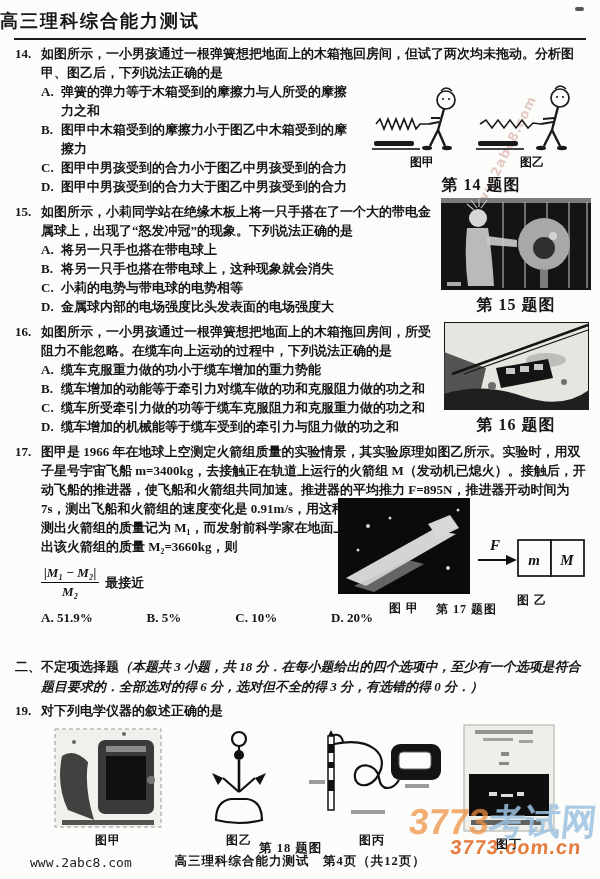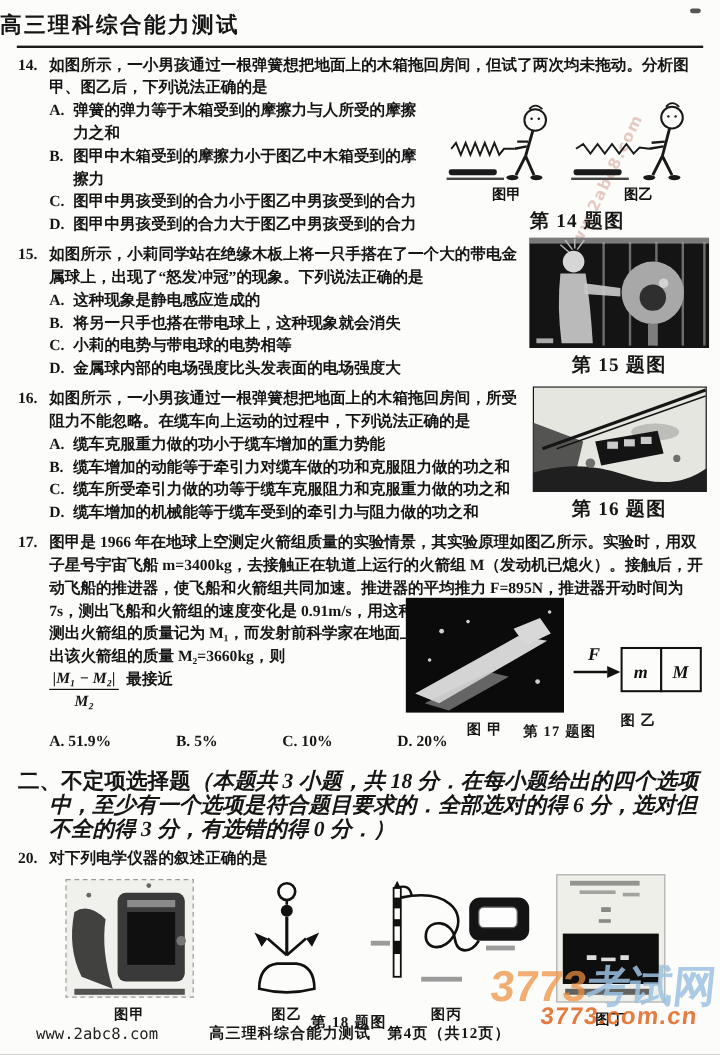--- a/index.html
+++ b/index.html
@@ -32,28 +32,28 @@
   .figlab { font-size:12px; text-align:center; letter-spacing:1px; }
   .fig14 { position:absolute; top:34px; right:-4px; width:218px; }
   .fig15 { position:absolute; top:-4px; right:-6px; width:152px; text-align:center; }
   .fig16 { position:absolute; top:0px;  right:-4px; width:148px; text-align:center; }
   .fig17 { position:absolute; top:56px; right:-4px; width:252px; height:122px; }
   .fig17 .photo-wrap { position:absolute; left:0; top:0; width:132px; text-align:center; }
   .fig17 .diag-wrap  { position:absolute; right:2px; top:26px; width:112px; text-align:center; }
   .fig17 .figcap17   { position:absolute; left:98px; top:102px; font-size:12px; letter-spacing:1px; }
 
   
-  .formula { display:flex; align-items:flex-start; height:52px; }
+  .formula { display:flex; align-items:center; height:52px; }
   .frac { display:inline-block; text-align:center; font-style:italic; line-height:17px; margin-right:6px; }
   .frac .fn { display:block; border-bottom:1.5px solid #111; padding:0 3px 1px 3px; }
   .frac .fd { display:block; }
   .opts17 { display:flex; width:340px; justify-content:space-between; padding-right:8px; }
 
   
-  .sec2 { margin:14px 15px 4px 15px; font-size:18px; line-height:20px; padding-left:26px; text-indent:-26px; }
+  .sec2 { margin:30px 15px 4px 15px; font-size:13px; line-height:20px; padding-left:26px; text-indent:-26px; }
   .sec2 .note { font-style:italic; }
 
   .q18 { margin-top:4px; }
 
   .figs18 { position:relative; height:132px; margin:8px 15px 0 15px; }
   .f18 { position:absolute; text-align:center; }
   .f18a { left:38px;  top:0; width:110px; }
   .f18b { left:186px; top:2px; width:76px; }
   .f18c { left:284px; top:2px; width:146px; }
   .f18d { left:446px; top:-4px; width:96px; }
@@ -135,21 +135,21 @@
         <div class="figcap">第 14 题图</div>
       </div>
     </div>
   </div>
 
   <div class="q q15">
     <span class="qnum">15.</span>
     <div class="qbody qwrap">
       <div class="stem">如图所示，小莉同学站在绝缘木板上将一只手搭在了一个大的带电金属球上，出现了“怒发冲冠”的现象。下列说法正确的是</div>
       <div class="opts">
-        <div class="opt"><span class="lab">A.</span><span>这种现象是静电感应造成的</span></div>
+        <div class="opt"><span class="lab">A.</span><span>将另一只手也搭在带电球上</span></div>
         <div class="opt"><span class="lab">B.</span><span>将另一只手也搭在带电球上，这种现象就会消失</span></div>
         <div class="opt"><span class="lab">C.</span><span>小莉的电势与带电球的电势相等</span></div>
         <div class="opt"><span class="lab">D.</span><span>金属球内部的电场强度比头发表面的电场强度大</span></div>
       </div>
     </div>
     <div class="fig15">
       <svg width="150" height="92" viewBox="0 0 150 92">
         <rect x="0" y="0" width="150" height="92" fill="#141414"></rect>
         <rect x="0" y="0" width="150" height="5" fill="#cfcfcf" opacity="0.55"></rect>
         <line x1="62" y1="4" x2="62" y2="90" stroke="#c8c8c8" stroke-width="2" opacity="0.5"></line>
@@ -255,21 +255,21 @@
         <div class="figcap17">第 17 题图</div>
       </div>
     </div>
   </div>
 
   <div class="sec2">
     <span>二、不定项选择题</span><span class="note">（本题共 3 小题，共 18 分．在每小题给出的四个选项中，至少有一个选项是符合题目要求的．全部选对的得 6 分，选对但不全的得 3 分，有选错的得 0 分．）</span>
   </div>
 
   <div class="q q18">
-    <span class="qnum">20.</span>
+    <span class="qnum">19.</span>
     <div class="qbody">
       <div class="stem">对下列电学仪器的叙述正确的是</div>
     </div>
   </div>
 
   <div class="figs18">
     <div class="f18 f18a">
       <svg width="108" height="100" viewBox="0 0 108 100">
         <rect x="1" y="1" width="106" height="98" fill="#f0f0ec" stroke="#9a9a9a" stroke-width="1" stroke-dasharray="4 3"></rect>
         <path d="M8,28 Q2,58 14,82 L40,92 Q30,60 34,34 Q20,20 8,28 Z" fill="#2e2e2e" opacity="0.9"></path>

